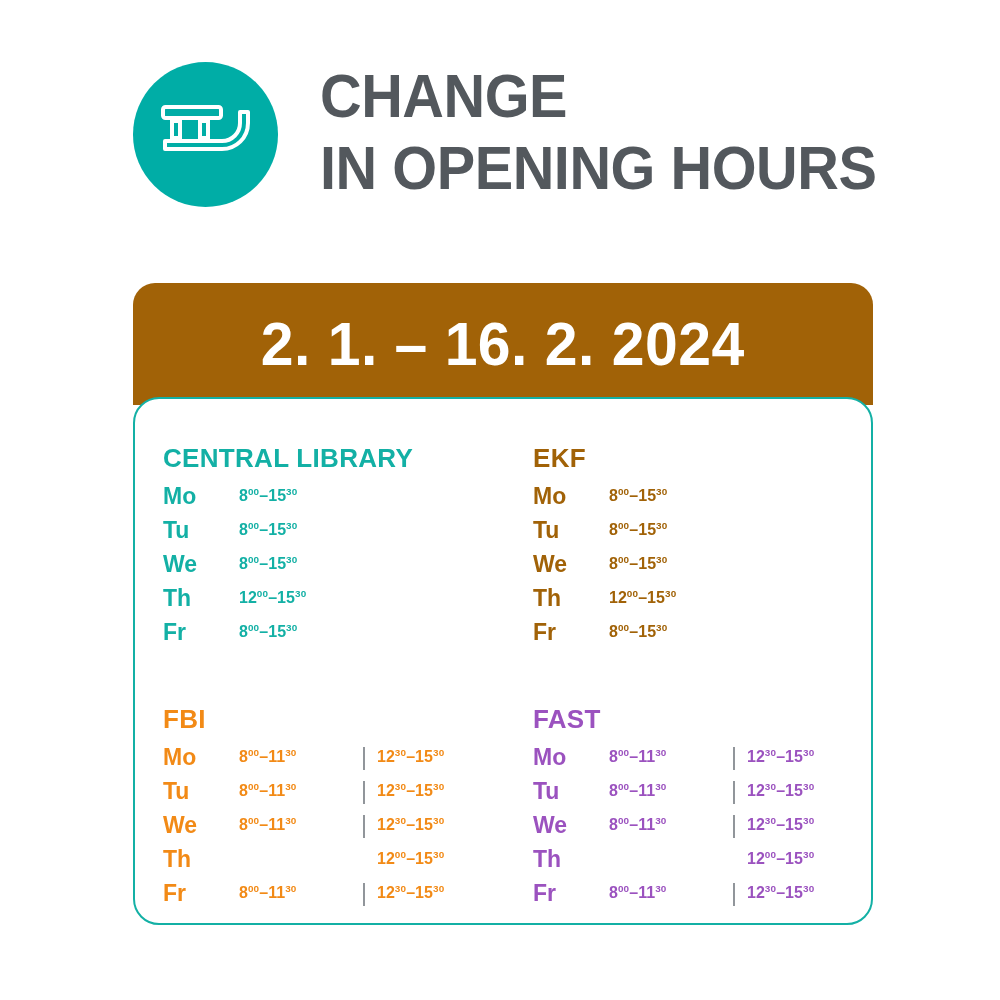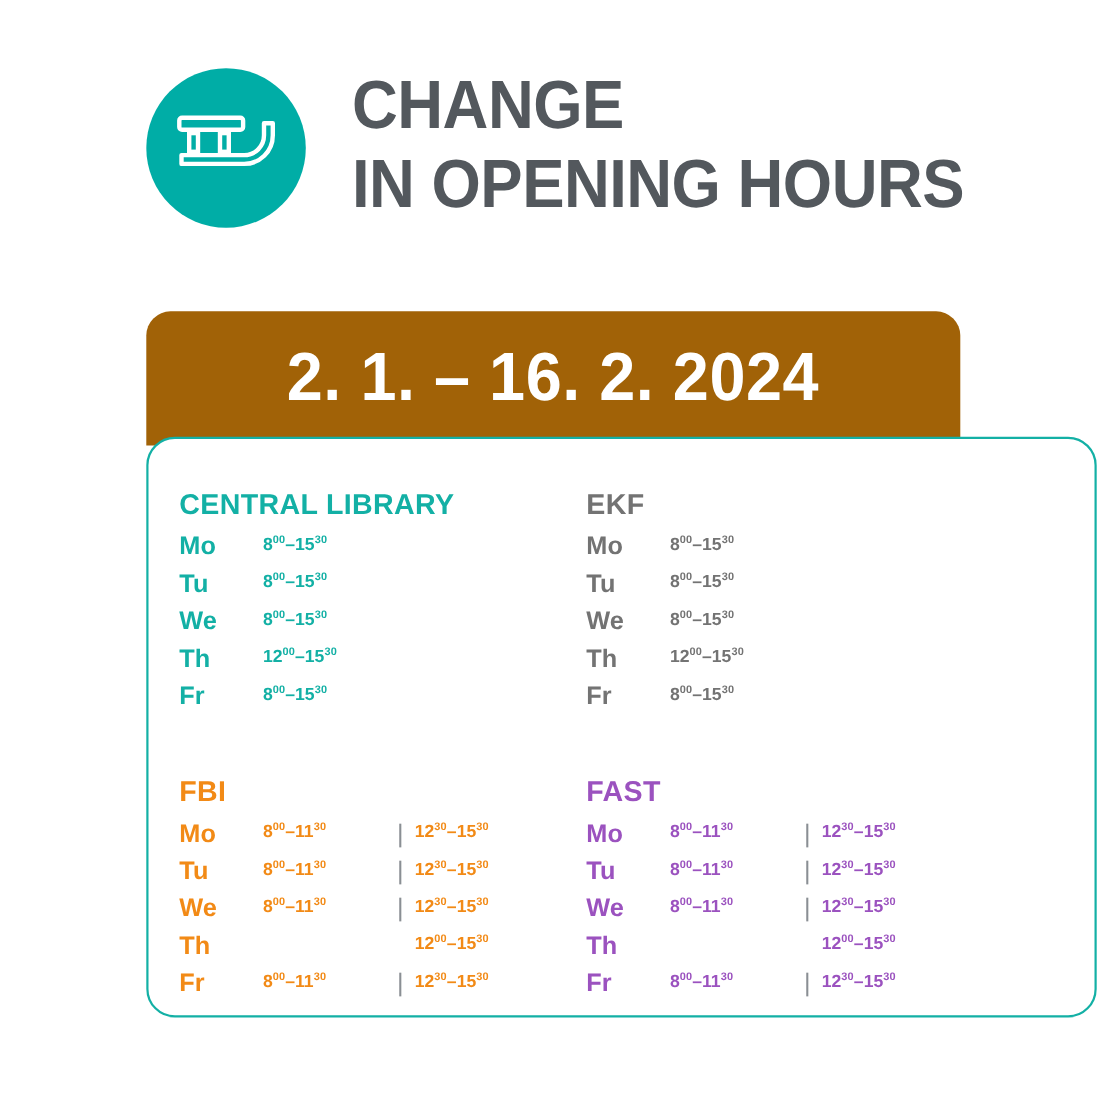--- a/index.html
+++ b/index.html
@@ -90,21 +90,21 @@
     line-height: 62px;
     color: #ffffff;
     letter-spacing: 0.5px;
     transform: scaleX(0.95);
   }
 
   .card-body {
     position: absolute;
     left: 0;
     top: 114px;
-    width: 864px;
+    width: 740px;
     height: 528px;
     background: #ffffff;
     border: 2px solid #13B0A5;
     border-radius: 26px;
     box-sizing: border-box;
   }
 
   .grid {
     position: absolute;
     left: 0;
@@ -224,21 +224,21 @@
             </div>
             <div class="row">
               <span class="day">Th</span>
               <span class="slot single">12<sup>00</sup>–15<sup>30</sup></span>
             </div>
             <div class="row">
               <span class="day">Fr</span>
               <span class="slot single">8<sup>00</sup>–15<sup>30</sup></span>
             </div>
           </div>
-          <div class="section theme-blue" style="color: #737373;">
+          <div class="section theme-blue" style="color: #a16207;">
             <div class="sec-title">EKF</div>
             <div class="row">
               <span class="day">Mo</span>
               <span class="slot single">8<sup>00</sup>–15<sup>30</sup></span>
             </div>
             <div class="row">
               <span class="day">Tu</span>
               <span class="slot single">8<sup>00</sup>–15<sup>30</sup></span>
             </div>
             <div class="row">

